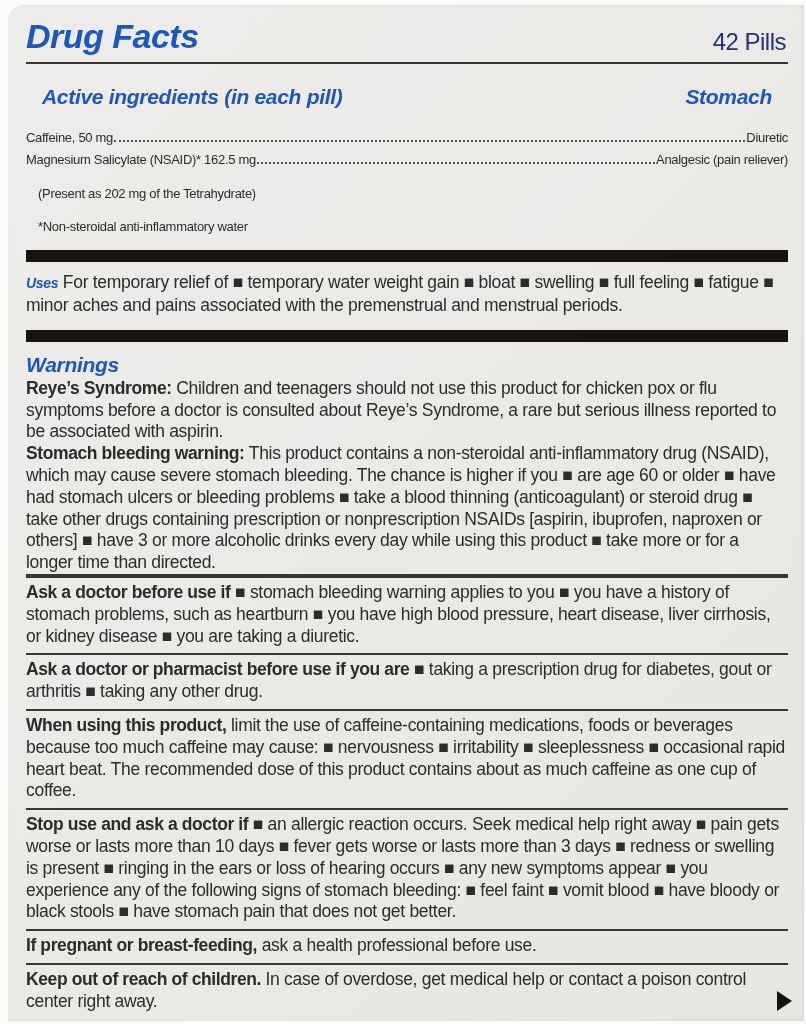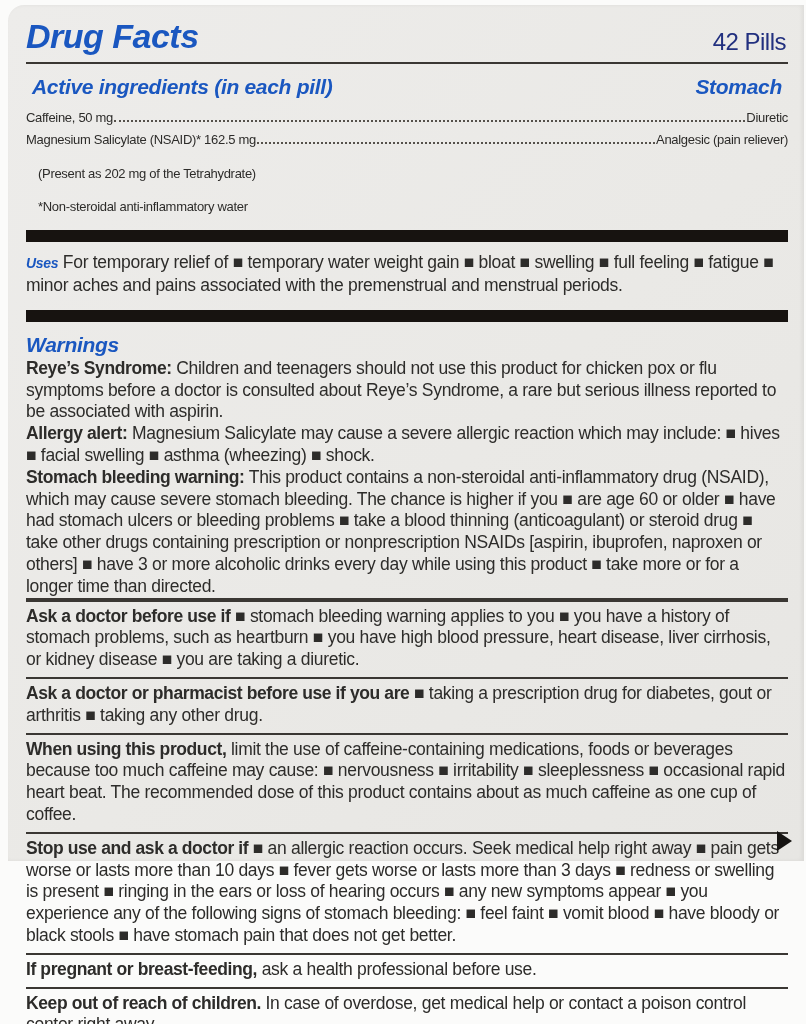--- a/index.html
+++ b/index.html
@@ -9,21 +9,21 @@
     height: 1024px;
     overflow: hidden;
     background: #fbfbfa;
     font-family: "Liberation Sans", "DejaVu Sans", sans-serif;
   }
   .label {
     position: relative;
     box-sizing: border-box;
     margin: 5px 0 0 8px;
     width: 796px;
-    height: 856px;
+    height: 1016px;
     border-radius: 16px 0 0 0;
     background: linear-gradient(135deg, #edecea 0%, #eae9e6 55%, #e7e6e3 100%);
     padding: 10px 16px 6px 18px;
     color: var(--ink, #2d2c2a);
     letter-spacing: -0.3px;
     box-shadow: inset -2px 0 4px rgba(0,0,0,0.06);
   }
   .title-row {
     display: flex;
     justify-content: space-between;
@@ -49,21 +49,21 @@
     border-top: 2.5px solid #3a3733;
     margin: 0;
   }
   .ai-row {
     display: flex;
     justify-content: space-between;
     align-items: baseline;
     padding: 5px 0 2px 0;
   }
   .blue-head {
-    margin: 6px;
+    margin: 16px;
     font-size: 21px;
     font-weight: bold;
     font-style: italic;
     color: var(--blue, #1a57c0);
     letter-spacing: -0.3px;
   }
   .body-text, .ing-row, .note {
     font-size: 13px;
     line-height: 21.8px;
   }
@@ -145,21 +145,20 @@
 
   <div class="bar"></div>
 
   <p class="para"><span class="lead-blue">Uses</span> <span>For temporary relief of ■ temporary water weight gain ■ bloat ■ swelling ■ full feeling ■ fatigue ■ minor aches and pains associated with the premenstrual and menstrual periods.</span></p>
 
   <div class="bar"></div>
 
   <h2 class="blue-head warnings-head">Warnings</h2>
 
   <p class="para wpara"><b>Reye’s Syndrome:</b> <span>Children and teenagers should not use this product for chicken pox or flu symptoms before a doctor is consulted about Reye’s Syndrome, a rare but serious illness reported to be associated with aspirin.</span></p>
-  <p class="para wpara"><b>Allergy alert:</b> <span>Magnesium Salicylate may cause a severe allergic reaction which may include: ■ hives ■ facial swelling ■ asthma (wheezing) ■ shock.</span></p>
   <p class="para wpara"><b>Stomach bleeding warning:</b> <span>This product contains a non-steroidal anti-inflammatory drug (NSAID), which may cause severe stomach bleeding.  The chance is higher if you ■ are age 60 or older ■ have had stomach ulcers or bleeding problems ■ take a blood thinning (anticoagulant) or steroid drug ■ take other drugs containing prescription or nonprescription NSAIDs [aspirin, ibuprofen, naproxen or others] ■ have 3 or more alcoholic drinks every day while using this product ■ take more or for a longer time than directed.</span></p>
 
   <div class="rule-thin"></div>
 
   <div class="rule-thin"></div>
   <p class="para sect"><b>Ask a doctor before use if</b> <span>■ stomach bleeding warning applies to you ■ you have a history of stomach problems, such as heartburn ■ you have high blood pressure, heart disease, liver cirrhosis, or kidney disease ■ you are taking a diuretic.</span></p>
 
   <div class="rule-thin"></div>
   <p class="para sect"><b>Ask a doctor or pharmacist before use if you are</b> <span>■ taking a prescription drug for diabetes, gout or arthritis ■ taking any other drug.</span></p>
 

